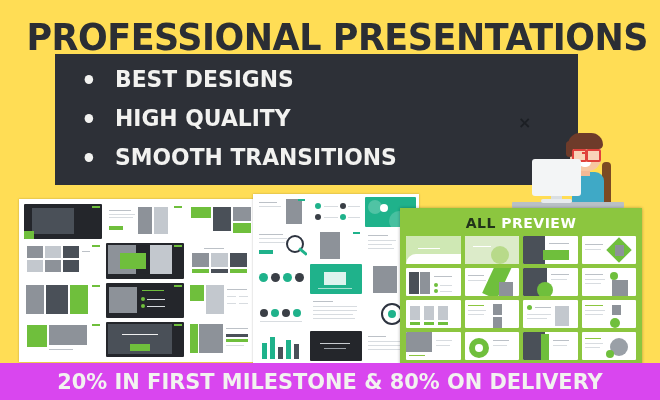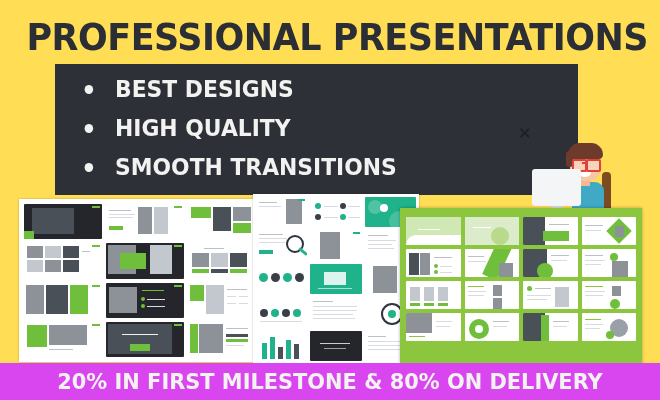--- a/index.html
+++ b/index.html
@@ -20,21 +20,21 @@
     font-size:38px;
     line-height:46px;
     letter-spacing:-0.5px;
     color:#2B2E34;
     transform:scaleX(0.92);
     white-space:nowrap;
   }
 
   
   .panel{
-    position:absolute;left:55px;top:64px;width:523px;height:131px;
+    position:absolute;left:55px;top:54px;width:523px;height:131px;
     background:#2D3037;
   }
   .bullets{
     position:absolute;left:22px;top:6px;width:330px;
     margin:0;padding:0;list-style:none;
   }
   .bullets li{
     position:relative;
     height:39px;line-height:39px;
     padding-left:40px;
@@ -395,20 +395,23 @@
       </div>
       <div class="sl">
         <div class="ln" style="left:3px;top:5px;width:18px;"></div>
         <div class="ln w" style="left:3px;top:10px;width:44px;"></div>
         <div class="ln w" style="left:3px;top:14px;width:40px;"></div>
         <div class="ln w" style="left:3px;top:18px;width:42px;"></div>
       </div>
     </div>
 
     <div class="deck-right">
+      <div class="allprev">
+        <span class="dk">ALL</span><span>&nbsp;</span><span>PREVIEW</span>
+      </div>
       <div class="rgrid">
         <div class="sl">
           <div style="position:absolute;left:0;top:0;right:0;bottom:0;background:#CFE8B4;"></div>
           <div style="position:absolute;left:0;bottom:0;right:0;height:10px;background:#FFFFFF;border-radius:14px 0 0 0;"></div>
           <div class="ln" style="left:12px;top:12px;width:22px;background:#FFFFFF;"></div>
         </div>
         <div class="sl">
           <div style="position:absolute;left:0;top:0;right:0;bottom:0;background:#DCEBC9;"></div>
           <div class="circ" style="left:26px;top:10px;width:18px;height:18px;background:rgba(140,198,63,.45);"></div>
           <div class="ln" style="left:8px;top:10px;width:18px;background:#FFFFFF;"></div>

